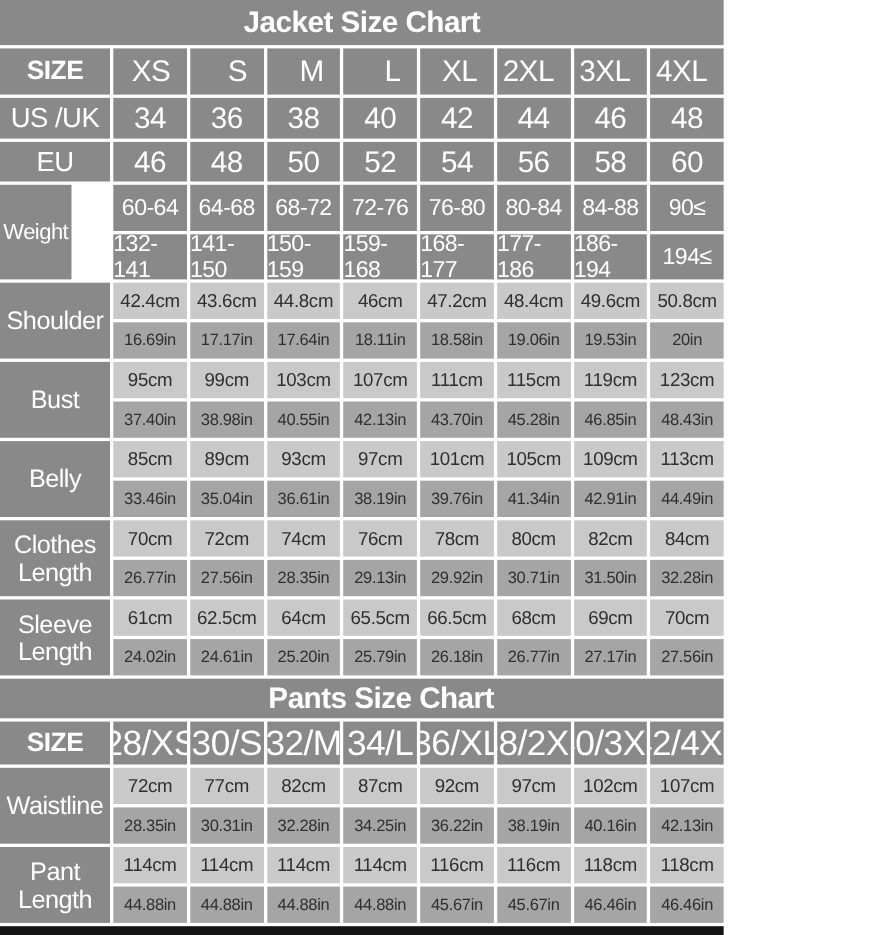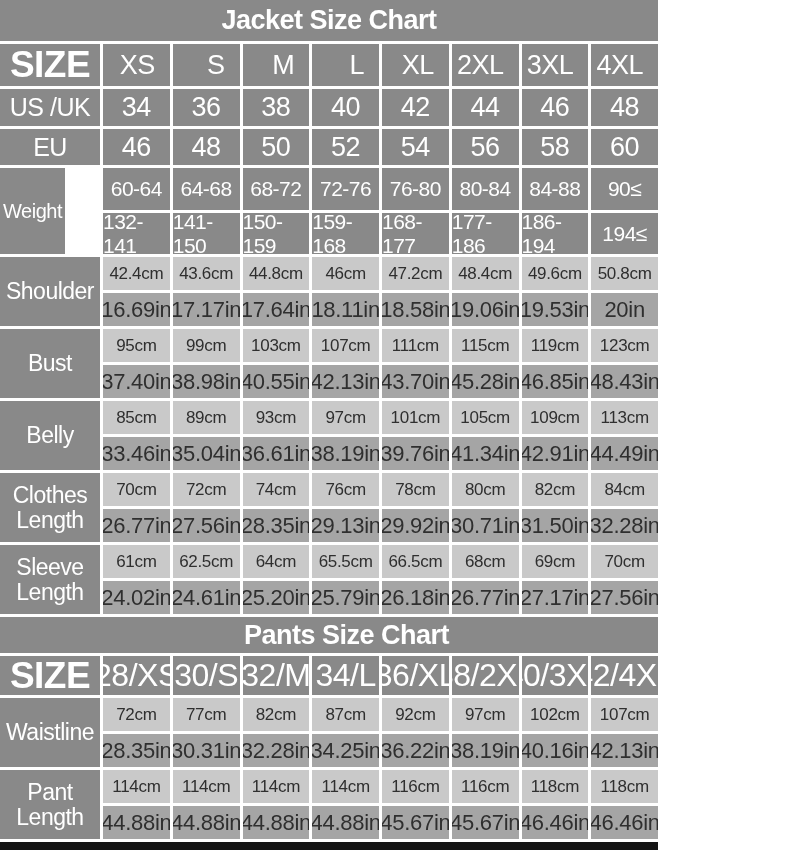--- a/index.html
+++ b/index.html
@@ -13,30 +13,30 @@
   .title-band{height:41px;font-size:27px;}
   .pants-band{height:36px;font-size:27px;padding-left:35px;}
   .grid{display:grid;gap:3px;background:#ffffff;}
   .h-grid{grid-template-columns:100px repeat(8,1fr);grid-template-rows:42px 37px 36px;}
   .w-grid{grid-template-columns:65px 32px repeat(8,1fr);grid-template-rows:42px 41px;}
   .m-grid{grid-template-columns:100px repeat(8,1fr);grid-template-rows:33px 33px;}
   .p-grid{grid-template-columns:100px repeat(8,1fr);grid-template-rows:39px;}
   .contents{display:contents;}
   .cell{display:flex;align-items:center;justify-content:center;
         background:#898989;color:#ffffff;letter-spacing:-0.5px;overflow:hidden;}
-  .size-lab{font-weight:700;font-size:37px;}
+  .size-lab{font-weight:700;font-size:24px;}
   .toplab{font-size:25px;}
   .szhdr{justify-content:flex-end;padding-right:15px;font-size:27px;}
   .num{font-size:27px;}
   .wlab{grid-row:1/3;grid-column:1;font-size:20px;}
   .sublab{font-size:20px;margin-left:44px;}
   .wval{font-size:21px;}
   .mlab{grid-row:1/3;grid-column:1;font-size:23px;white-space:pre-line;text-align:center;line-height:1.08;}
   .vcm{background:#c9c9c9;color:#2f2f2f;font-size:17px;letter-spacing:-0.3px;}
-  .vin{background:#a5a5a5;color:#2f2f2f;font-size:22px;letter-spacing:-0.3px;}
+  .vin{background:#a5a5a5;color:#2f2f2f;font-size:15px;letter-spacing:-0.3px;}
   .psz{font-size:32px;}
   .bottom-bar{flex:1 1 auto;min-height:6px;background:#141414;}
 </style>
 </head>
 <body>
 
 <div class="page">
 
   <div class="band title-band">Jacket Size Chart</div>
 

